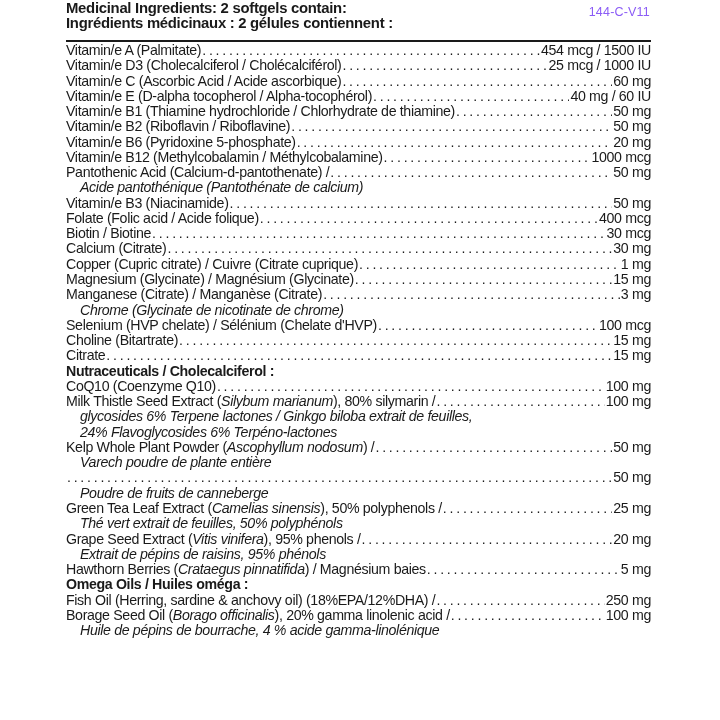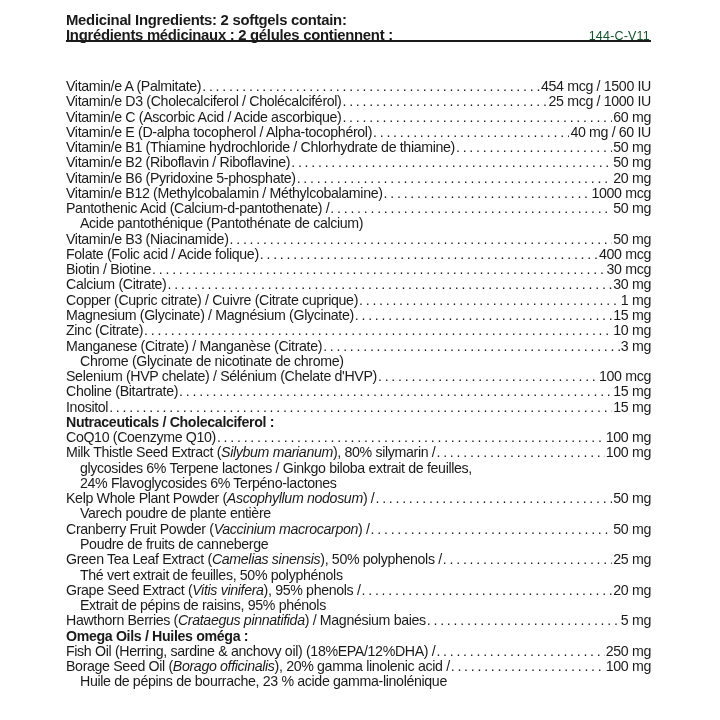--- a/index.html
+++ b/index.html
@@ -1,28 +1,28 @@
 <!DOCTYPE html>
 <html><head>
 <meta charset="utf-8">
 <style>
   html, body { margin: 0; padding: 0; background: #ffffff; }
   body { width: 720px; height: 720px; position: relative; overflow: hidden;
          font-family: "Liberation Sans", "DejaVu Sans", sans-serif; color: #1a1a1a; }
-  .code { position: absolute; right: 70px; top: 5px; font-size: 12.5px; color: #14532d; letter-spacing: 0.2px; margin-top: 24px; }
-  .head { position: absolute; left: 66px; top: 12px; width: 586px; }
+  .code { position: absolute; right: 70px; top: 5px; font-size: 12.5px; color: #8b5cf6; letter-spacing: 0.2px; }
+  .head { position: absolute; left: 66px; top: 0; width: 586px; }
   .head div { font-weight: bold; font-size: 15.5px; line-height: 15px; letter-spacing: -0.3px; transform: scaleX(0.96); transform-origin: left; white-space: nowrap; }
   .rule { position: absolute; left: 66px; top: 40px; width: 585px; height: 2px; background: #1a1a1a; }
   .list { position: absolute; left: 66px; top: 43px; width: 585px; }
   .row { display: flex; align-items: baseline; height: 15.28px; line-height: 15.28px; font-size: 14.2px; white-space: nowrap; letter-spacing: -0.35px; }
-  .row .name { flex: 0 0 auto; margin-top: 36px; }
+  .row .name { flex: 0 0 auto; }
   .row .lead { flex: 1 1 auto; overflow: hidden; margin: 0 1px; color: #1a1a1a; letter-spacing: 1.6px; }
   .row .lead::before { content: ". . . . . . . . . . . . . . . . . . . . . . . . . . . . . . . . . . . . . . . . . . . . . . . . . . . . . . . . . . . . . . . . . . . . . . . . . . . . . . . . . . . . . . . . . . . . . . . . . . . . . . . . . . . . . . . . . . . . . . ."; letter-spacing: -0.6px; }
   .row .amt { flex: 0 0 auto; text-align: center; }
-  .row.cont { padding-left: 14px; }
+  .row.cont { padding-left: 14px; font-style: italic; }
   .row.section { font-weight: bold; }
   i { font-style: italic; }
 </style>
 </head>
 <body>
 
 <div class="code">144-C-V11</div>
 <div class="head">
   <div>Medicinal Ingredients: 2 softgels contain:</div>
   <div>Ingrédients médicinaux : 2 gélules contiennent :</div>
@@ -101,44 +101,39 @@
       <span class="name">Copper (Cupric citrate) / Cuivre (Citrate cuprique)</span>
       <span class="lead"></span>
       <span class="amt">1 mg</span>
     </div>
     <div class="row">
       <span class="name">Magnesium (Glycinate) / Magnésium (Glycinate)</span>
       <span class="lead"></span>
       <span class="amt">15 mg</span>
     </div>
     <div class="row">
-      <span class="name">Zinc (Citrate)</span>
-      <span class="lead"></span>
-      <span class="amt">10 mg</span>
-    </div>
-    <div class="row">
       <span class="name">Manganese (Citrate) / Manganèse (Citrate)</span>
       <span class="lead"></span>
       <span class="amt">3 mg</span>
     </div>
     <div class="row cont">
       <span class="name">Chrome (Glycinate de nicotinate de chrome)</span>
     </div>
     <div class="row">
       <span class="name">Selenium (HVP chelate) / Sélénium (Chelate d'HVP)</span>
       <span class="lead"></span>
       <span class="amt">100 mcg</span>
     </div>
     <div class="row">
       <span class="name">Choline (Bitartrate)</span>
       <span class="lead"></span>
       <span class="amt">15 mg</span>
     </div>
     <div class="row">
-      <span class="name">Inositol</span>
+      <span class="name">Citrate</span>
       <span class="lead"></span>
       <span class="amt">15 mg</span>
     </div>
     <div class="row section">
       <span class="name">Nutraceuticals / Cholecalciferol :</span>
     </div>
     <div class="row">
       <span class="name">CoQ10 (Coenzyme Q10)</span>
       <span class="lead"></span>
       <span class="amt">100 mg</span>
@@ -156,21 +151,20 @@
     </div>
     <div class="row">
       <span class="name"><span>Kelp Whole Plant Powder (</span><i>Ascophyllum nodosum</i><span>) /</span></span>
       <span class="lead"></span>
       <span class="amt">50 mg</span>
     </div>
     <div class="row cont">
       <span class="name">Varech poudre de plante entière</span>
     </div>
     <div class="row">
-      <span class="name"><span>Cranberry Fruit Powder (</span><i>Vaccinium macrocarpon</i><span>) /</span></span>
       <span class="lead"></span>
       <span class="amt">50 mg</span>
     </div>
     <div class="row cont">
       <span class="name">Poudre de fruits de canneberge</span>
     </div>
     <div class="row">
       <span class="name"><span>Green Tea Leaf Extract (</span><i>Camelias sinensis</i><span>), 50% polyphenols /</span></span>
       <span class="lead"></span>
       <span class="amt">25 mg</span>
@@ -198,15 +192,15 @@
       <span class="name">Fish Oil (Herring, sardine &amp; anchovy oil) (18%EPA/12%DHA) /</span>
       <span class="lead"></span>
       <span class="amt">250 mg</span>
     </div>
     <div class="row">
       <span class="name"><span>Borage Seed Oil (</span><i>Borago officinalis</i><span>), 20% gamma linolenic acid /</span></span>
       <span class="lead"></span>
       <span class="amt">100 mg</span>
     </div>
     <div class="row cont">
-      <span class="name">Huile de pépins de bourrache, 23 % acide gamma-linolénique</span>
+      <span class="name">Huile de pépins de bourrache, 4 % acide gamma-linolénique</span>
     </div>
   </div>
 
 </body></html>

